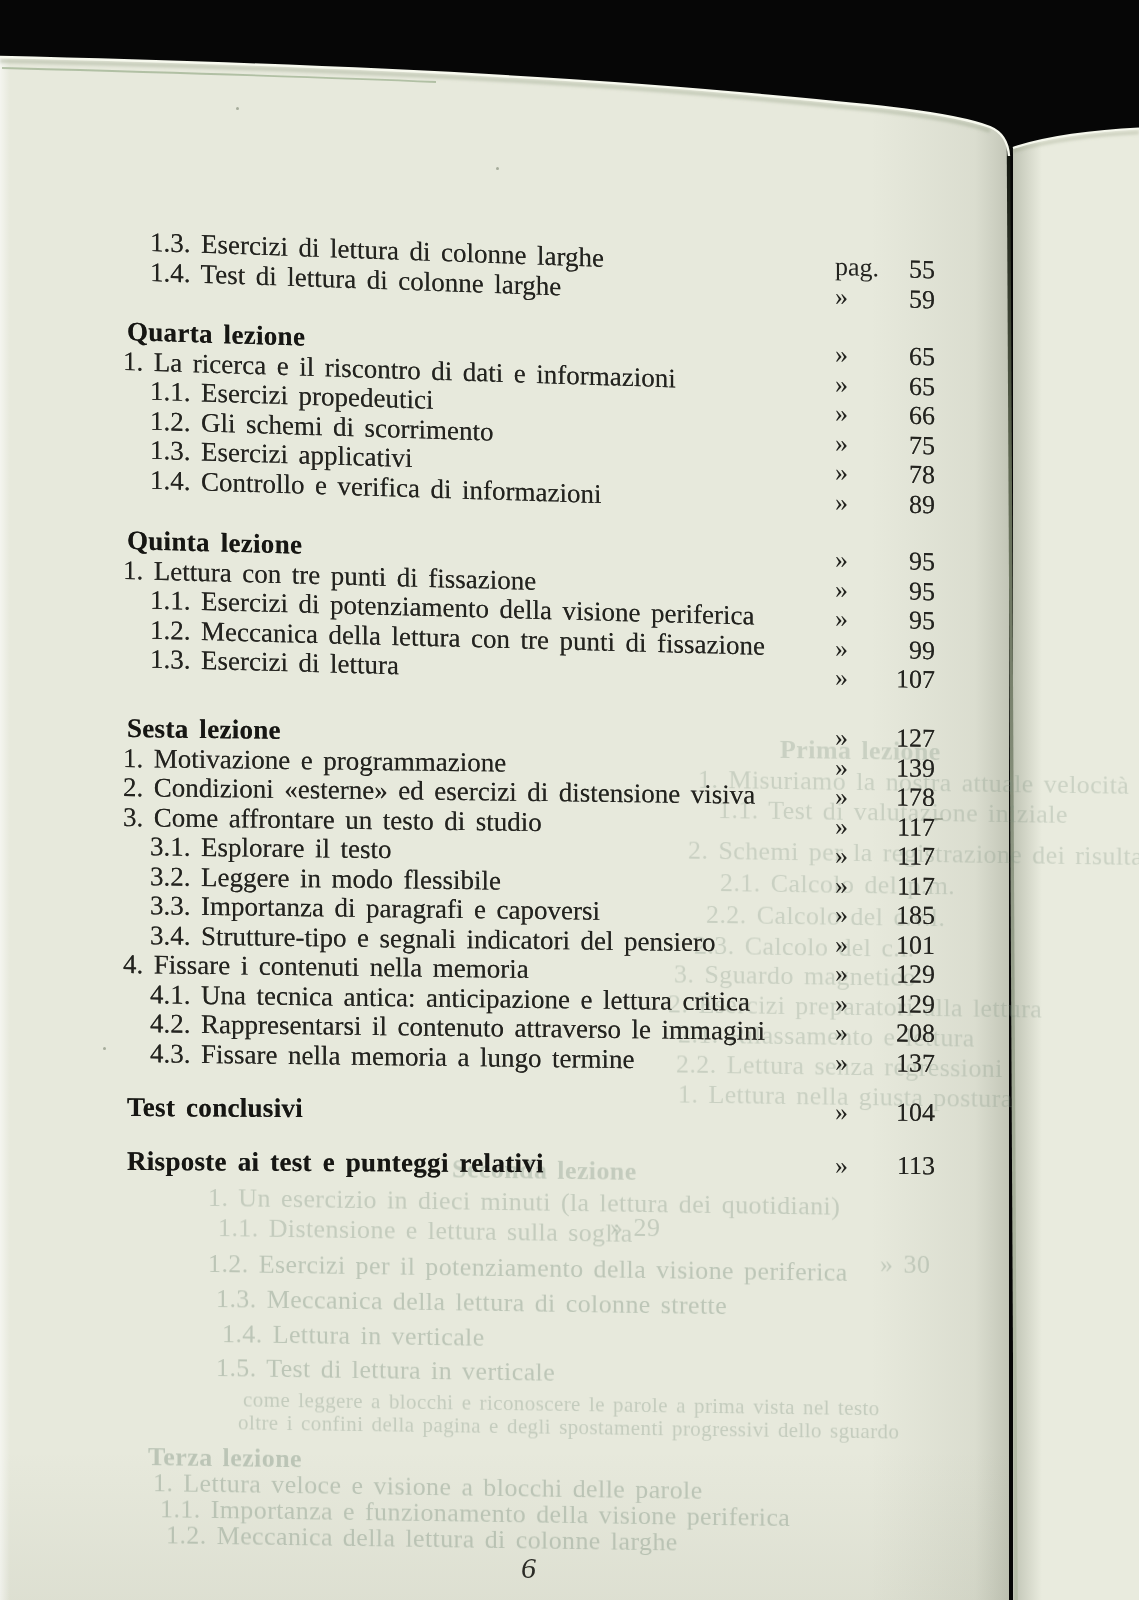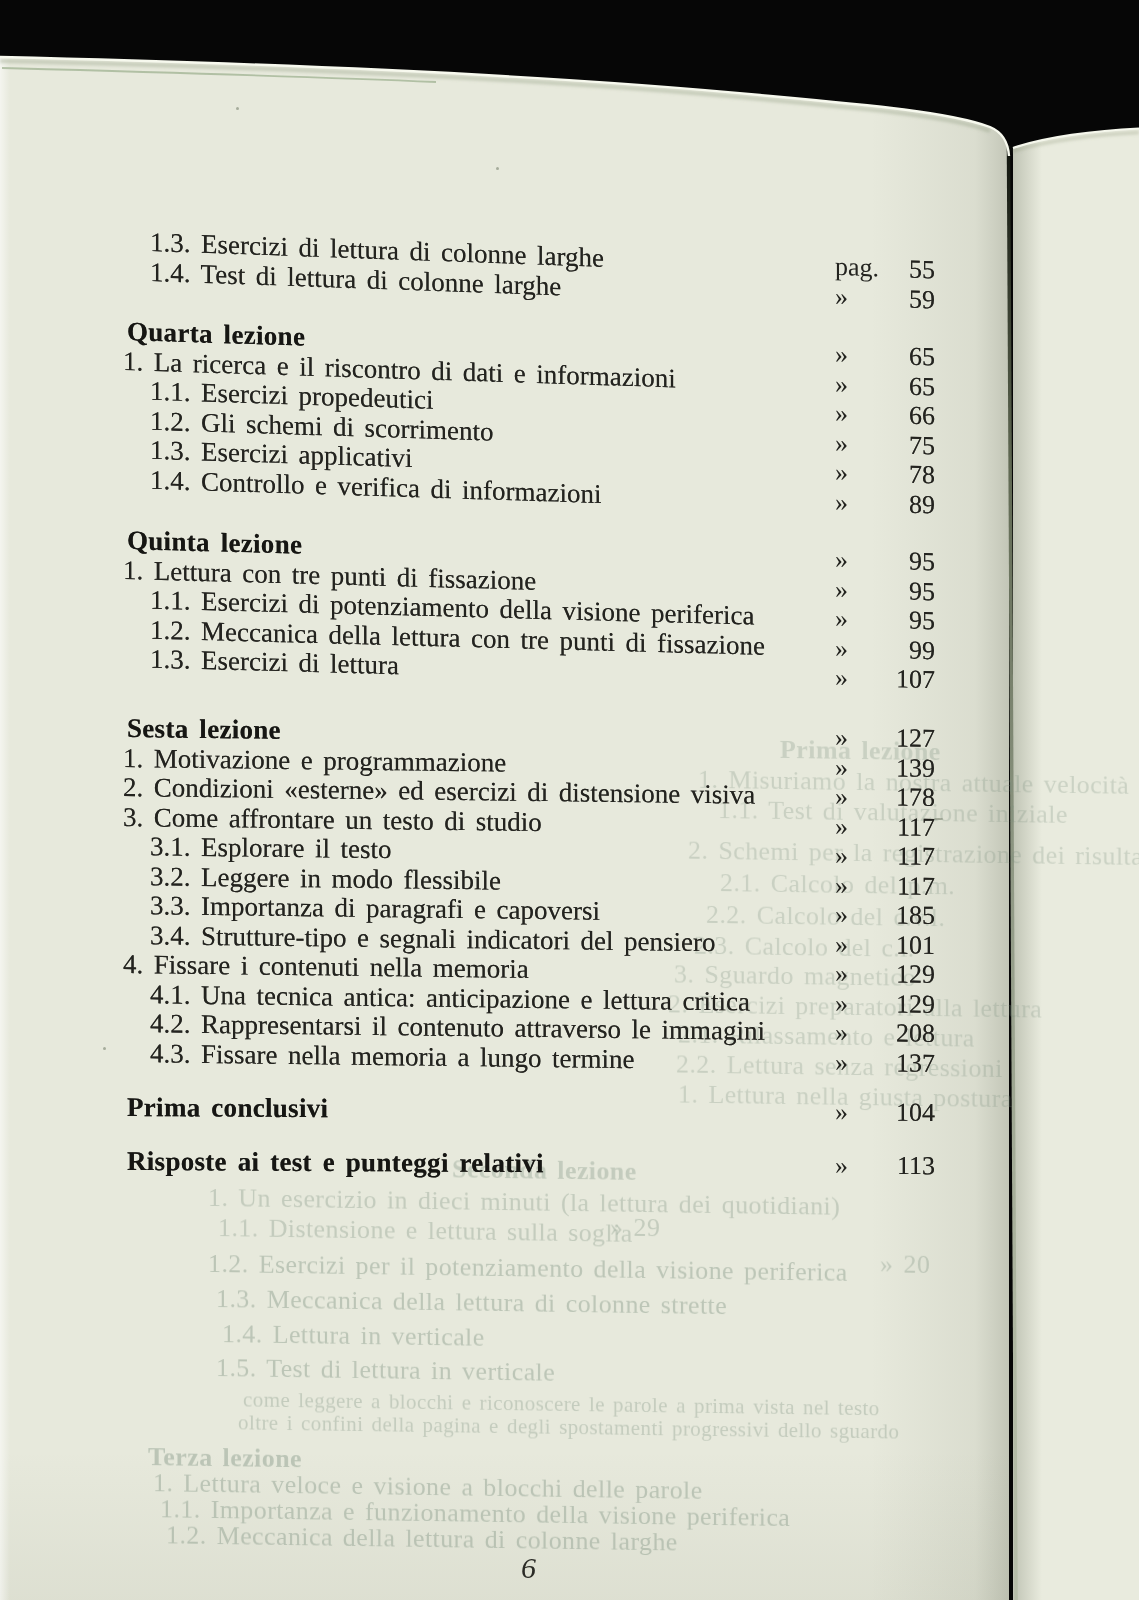--- a/index.html
+++ b/index.html
@@ -105,21 +105,21 @@
       <div class="ghost tone1" style="left: 674px; top: 950px;">3. Sguardo magnetico</div>
       <div class="ghost tone1" style="left: 668px; top: 980px;">2. Esercizi preparatori alla lettura</div>
       <div class="ghost tone1" style="left: 678px; top: 1010px;">2.1. Rilassamento e lettura</div>
       <div class="ghost tone1" style="left: 676px; top: 1040px;">2.2. Lettura senza regressioni</div>
       <div class="ghost tone1" style="left: 678px; top: 1070px;">1. Lettura nella giusta postura</div>
       <div class="ghost tone2 b" style="left: 452px; top: 1148px;">Seconda lezione</div>
       <div class="ghost tone2" style="left: 208px; top: 1180px;">1. Un esercizio in dieci minuti (la lettura dei quotidiani)</div>
       <div class="ghost tone2" style="left: 610px; top: 1178px; margin-top: 26px;">»   29</div>
       <div class="ghost tone2" style="left: 218px; top: 1210px;">1.1. Distensione e lettura sulla soglia</div>
       <div class="ghost tone3" style="left: 208px; top: 1246px;">1.2. Esercizi per il potenziamento della visione periferica</div>
-      <div class="ghost tone2" style="left: 880px; top: 1237px;">»   20</div>
+      <div class="ghost tone2" style="left: 880px; top: 1237px;">»   30</div>
       <div class="ghost tone3" style="left: 216px; top: 1281px;">1.3. Meccanica della lettura di colonne strette</div>
       <div class="ghost tone3" style="left: 222px; top: 1316px;">1.4. Lettura in verticale</div>
       <div class="ghost tone3" style="left: 216px; top: 1350px;">1.5. Test di lettura in verticale</div>
       <div class="ghost tone2 s" style="left: 243px; top: 1384px;">come leggere a blocchi e riconoscere le parole a prima vista nel testo</div>
       <div class="ghost tone2 s" style="left: 238px; top: 1407px;">oltre i confini della pagina e degli spostamenti progressivi dello sguardo</div>
       <div class="ghost tone3 b" style="left: 148px; top: 1440px;">Terza lezione</div>
       <div class="ghost tone3" style="left: 153px; top: 1466px;">1. Lettura veloce e visione a blocchi delle parole</div>
       <div class="ghost tone3" style="left: 160px; top: 1492px;">1.1. Importanza e funzionamento della visione periferica</div>
       <div class="ghost tone3" style="left: 166px; top: 1518px;">1.2. Meccanica della lettura di colonne larghe</div>
     </div>
@@ -303,21 +303,21 @@
         <div class="row">
           <span class="title lvl2">4.3. Fissare nella memoria a lungo termine</span>
           <span class="pagecol">
             <span class="marker">»</span>
             <span class="pnum">137</span>
           </span>
         </div>
       </div>
       <div class="section sec5">
         <div class="row heading">
-          <span class="title">Prima conclusivi</span>
+          <span class="title">Test conclusivi</span>
           <span class="pagecol">
             <span class="marker">»</span>
             <span class="pnum">104</span>
           </span>
         </div>
       </div>
       <div class="section sec6">
         <div class="row heading">
           <span class="title">Risposte ai test e punteggi relativi</span>
           <span class="pagecol">

